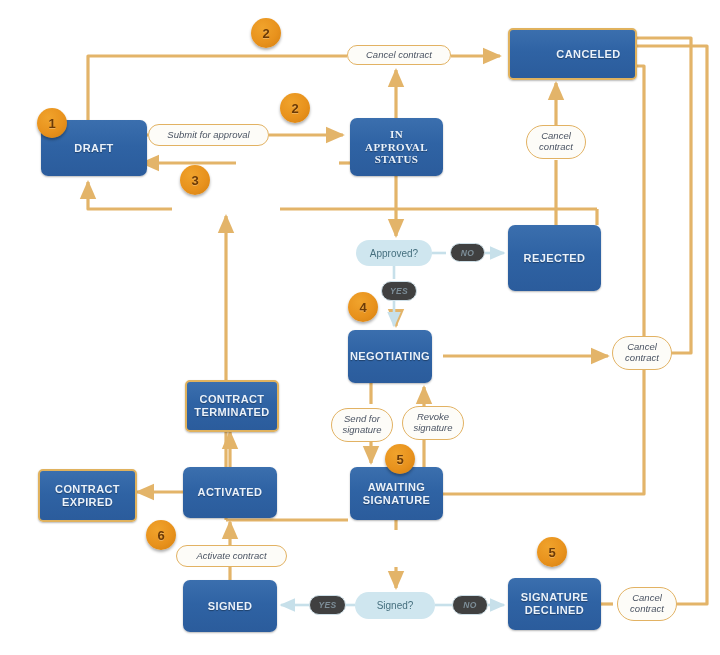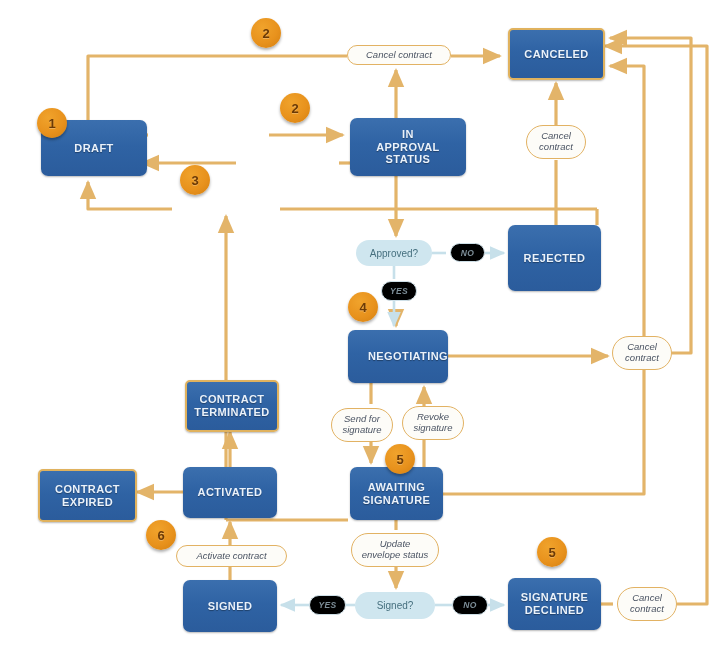--- a/index.html
+++ b/index.html
@@ -44,21 +44,21 @@
     position:absolute;z-index:7;
     background:#cfe6ef;
     border-radius:40px;
     color:#46707f;
     font-size:10px;
     display:flex;align-items:center;justify-content:center;text-align:center;
     box-sizing:border-box;
   }
   .yesno{
     position:absolute;z-index:7;
-    background:#000000;
+    background:#404040;
     border:1.3px solid #cfe0e8;
     border-radius:40px;
     color:#7d8e98;
     font-style:italic;font-weight:bold;font-size:8.5px;letter-spacing:.3px;
     display:flex;align-items:center;justify-content:center;
     box-sizing:border-box;
   }
 
   
   .badge{
@@ -146,33 +146,33 @@
       <path d="M309,605 L281,605" marker-end="url(#arb)"></path>
       <path d="M435,605 L452,605"></path>
       <path d="M488,605 L504,605" marker-end="url(#arb)"></path>
     </g>
   </svg>
 
   <div class="state" style="left:41px;top:120px;width:106px;height:56px;">
     <span>DRAFT</span>
   </div>
 
-  <div class="state" style="left:350px;top:118px;width:116px;height:58px;">
+  <div class="state" style="left:350px;top:118px;width:93px;height:58px;font-family:Liberation Serif, serif;">
     <span>IN<br>APPROVAL<br>STATUS</span>
   </div>
 
-  <div class="state terminal" style="left:508px;top:28px;width:93px;height:48px;">
+  <div class="state terminal" style="left:508px;top:28px;width:93px;height:48px;padding-left:32px;">
     <span>CANCELED</span>
   </div>
 
   <div class="state" style="left:508px;top:225px;width:93px;height:66px;">
     <span>REJECTED</span>
   </div>
 
-  <div class="state" style="left:348px;top:330px;width:100px;height:53px;justify-content:flex-end;">
+  <div class="state" style="left:348px;top:330px;width:84px;height:53px;">
     <span>NEGOTIATING</span>
   </div>
 
   <div class="state terminal" style="left:185px;top:380px;width:90px;height:48px;">
     <span>CONTRACT<br>TERMINATED</span>
   </div>
 
   <div class="state terminal" style="left:38px;top:469px;width:95px;height:49px;">
     <span>CONTRACT<br>EXPIRED</span>
   </div>
@@ -190,20 +190,23 @@
   </div>
 
   <div class="state" style="left:508px;top:578px;width:93px;height:52px;">
     <span>SIGNATURE<br>DECLINED</span>
   </div>
 
   <div class="pill" style="left:347px;top:45px;width:104px;height:20px;">
     <span>Cancel contract</span>
   </div>
 
+  <div class="pill" style="left:148px;top:124px;width:121px;height:22px;">
+    <span>Submit for approval</span>
+  </div>
 
 
   <div class="pill wrap" style="left:526px;top:125px;width:60px;height:34px;">
     <span>Cancel<br>contract</span>
   </div>
 
 
   <div class="pill wrap" style="left:612px;top:336px;width:60px;height:34px;">
     <span>Cancel<br>contract</span>
   </div>
@@ -213,23 +216,20 @@
   </div>
 
   <div class="pill wrap" style="left:402px;top:406px;width:62px;height:34px;">
     <span>Revoke<br>signature</span>
   </div>
 
   <div class="pill" style="left:176px;top:545px;width:111px;height:22px;">
     <span>Activate contract</span>
   </div>
 
-  <div class="pill wrap" style="left:351px;top:533px;width:88px;height:34px;">
-    <span>Update<br>envelope status</span>
-  </div>
 
   <div class="pill wrap" style="left:617px;top:587px;width:60px;height:34px;">
     <span>Cancel<br>contract</span>
   </div>
 
   <div class="decision" style="left:356px;top:240px;width:76px;height:26px;">
     <span>Approved?</span>
   </div>
 
   <div class="decision" style="left:355px;top:592px;width:80px;height:27px;">

